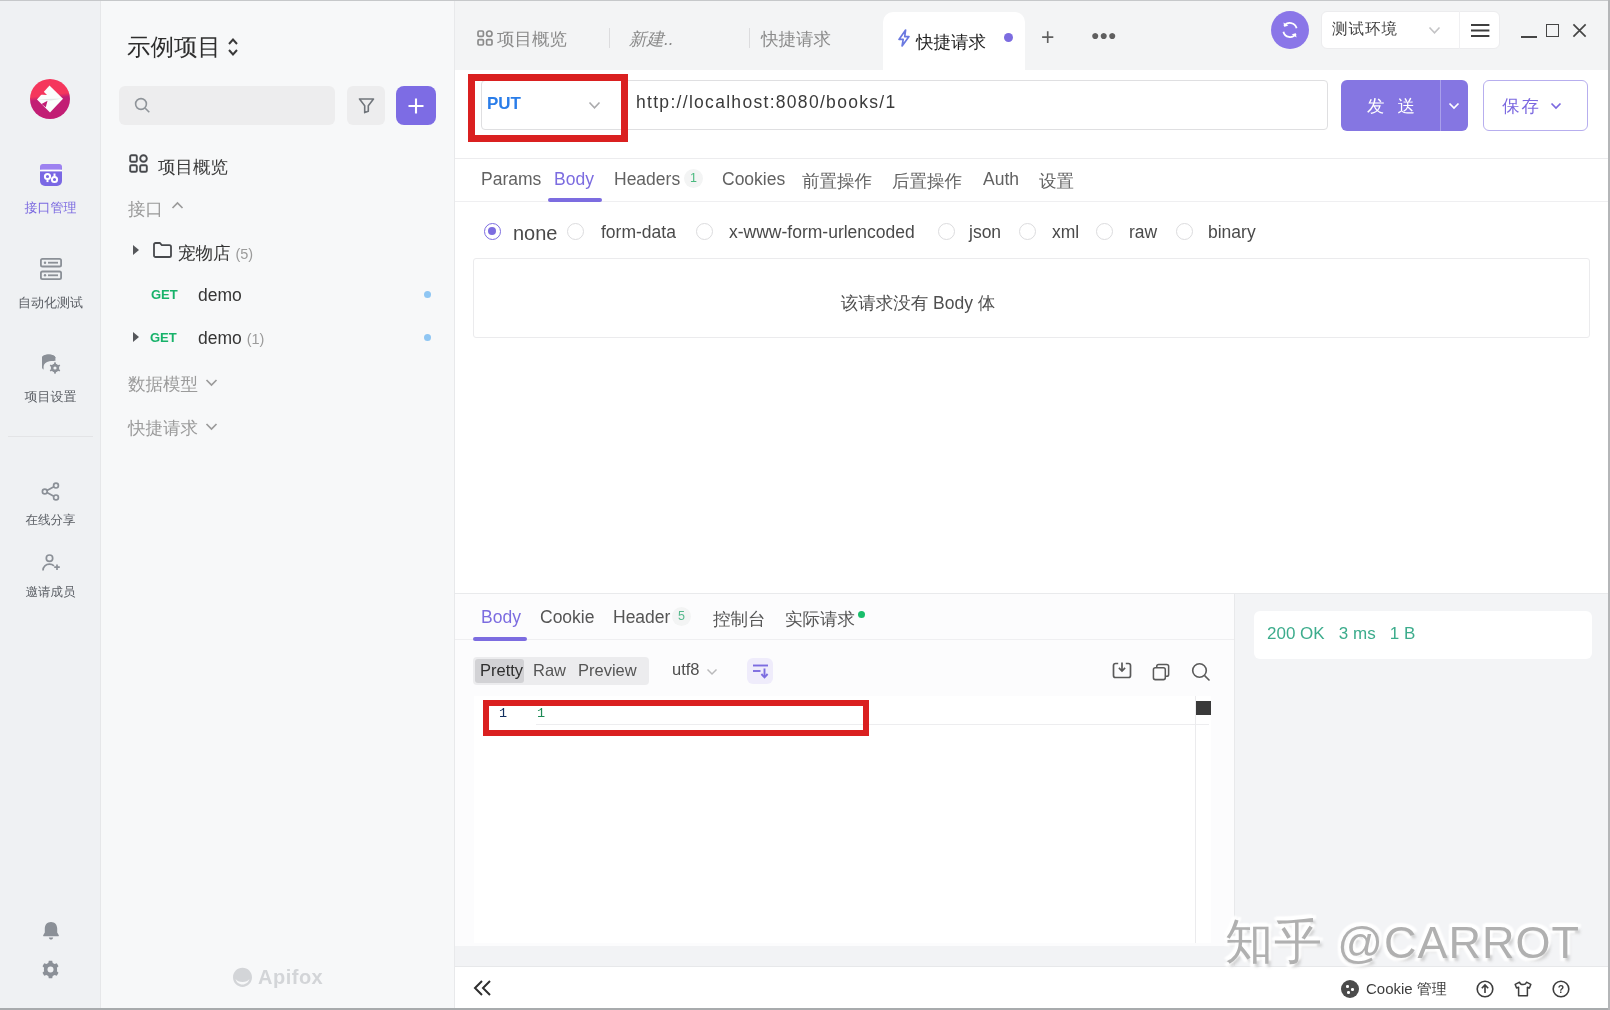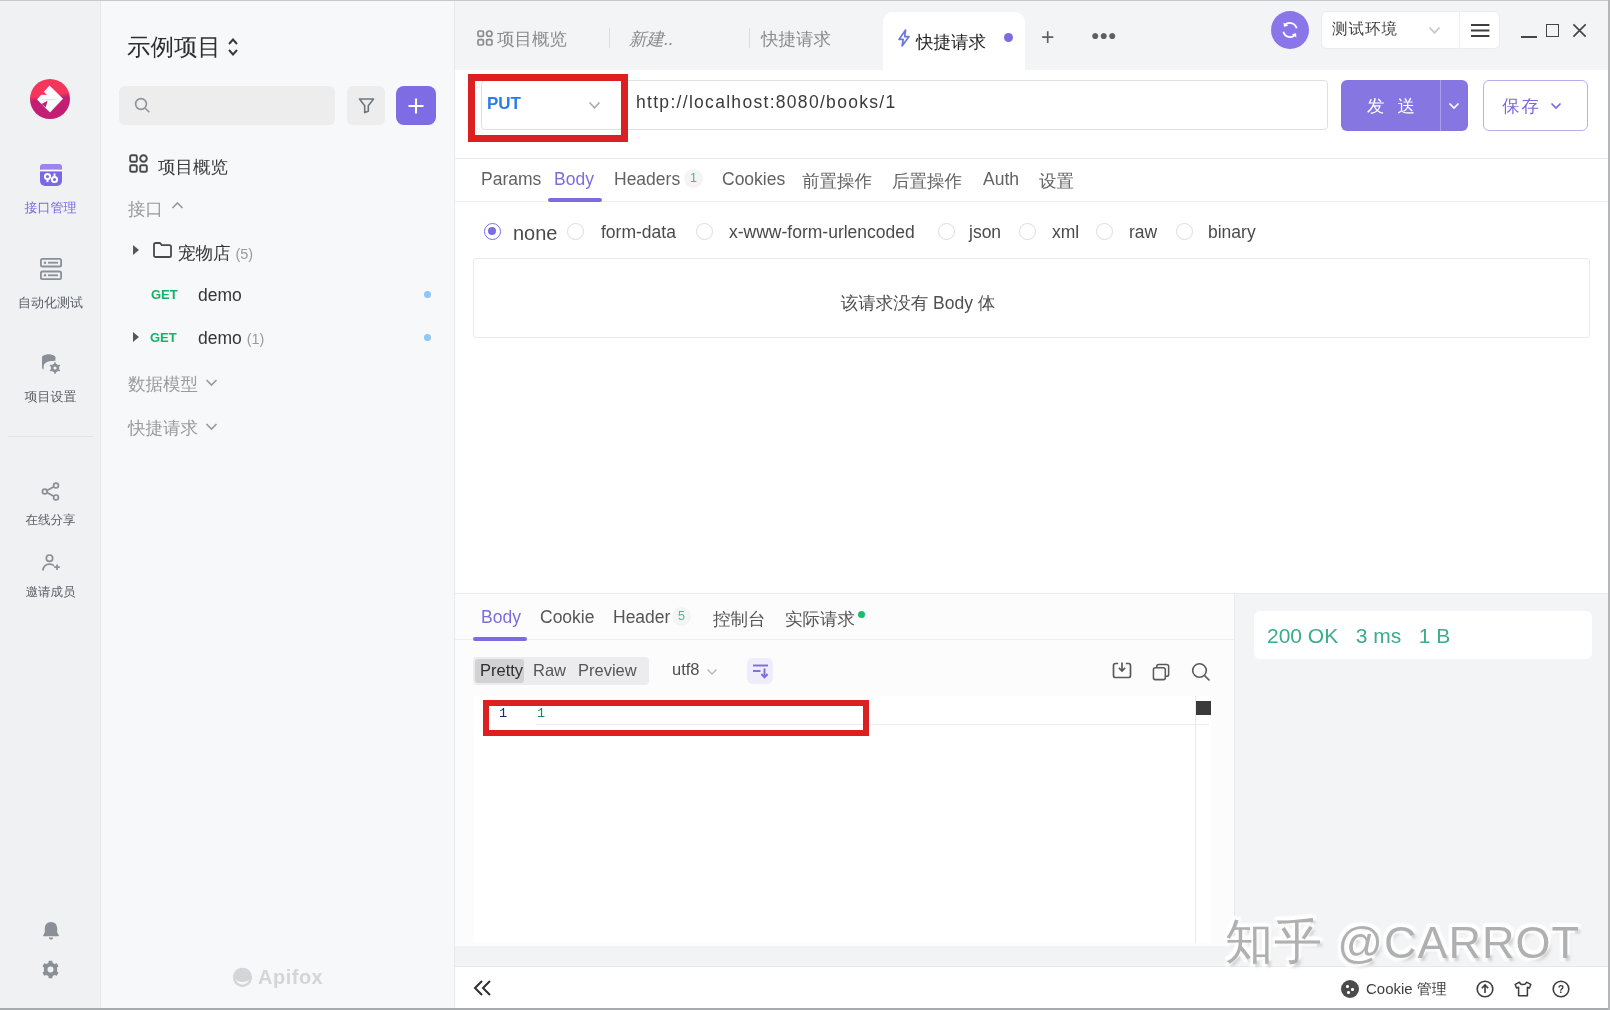--- a/index.html
+++ b/index.html
@@ -356,21 +356,21 @@
 
 <div class="abs" style="left:474px;top:696px;width:737px;height:247px;background:#fff;"></div>
 <div class="abs" style="left:536px;top:724px;width:673px;height:1px;background:#ededef;"></div>
 <div class="abs" style="left:499px;top:706px;font-family:'Liberation Mono',monospace;font-size:13.5px;color:#123060;">1</div>
 <div class="abs" style="left:537px;top:706px;font-family:'Liberation Mono',monospace;font-size:13.5px;color:#1d8a55;">1</div>
 <div class="abs" style="left:1195px;top:696px;width:1px;height:247px;background:#ebebed;"></div>
 <div class="abs" style="left:1196px;top:701px;width:15px;height:14px;background:#3a3a3a;"></div>
 <div class="redbox" style="left:483px;top:700px;width:386px;height:36px;border-width:6px;"></div>
 
 <div class="abs" style="left:1254px;top:611px;width:338px;height:48px;background:#fff;border-radius:6px;"></div>
-<div class="abs" style="left:1267px;top:624px;font-size:21px;color:#3cac8c;">200 OK&nbsp;&nbsp;&nbsp;3 ms&nbsp;&nbsp;&nbsp;1 B</div>
+<div class="abs" style="left:1267px;top:624px;font-size:17px;color:#3cac8c;">200 OK&nbsp;&nbsp;&nbsp;3 ms&nbsp;&nbsp;&nbsp;1 B</div>
 <div id="bottombar" class="abs"></div>
 
 <svg class="abs" style="left:473px;top:979px" width="20" height="18" viewBox="0 0 20 18">
   <g fill="none" stroke="#2f2f2f" stroke-width="2">
     <path d="M9 2 L2 9 L9 16"></path>
       <path d="M17 2 L10 9 L17 16"></path>
   </g>
 </svg>
 <div class="abs" style="left:1341px;top:980px;width:18px;height:18px;border-radius:50%;background:#4b4b4b;"></div>
 <div class="dot" style="left:1346px;top:985px;width:2.5px;height:2.5px;background:#fff;"></div>

